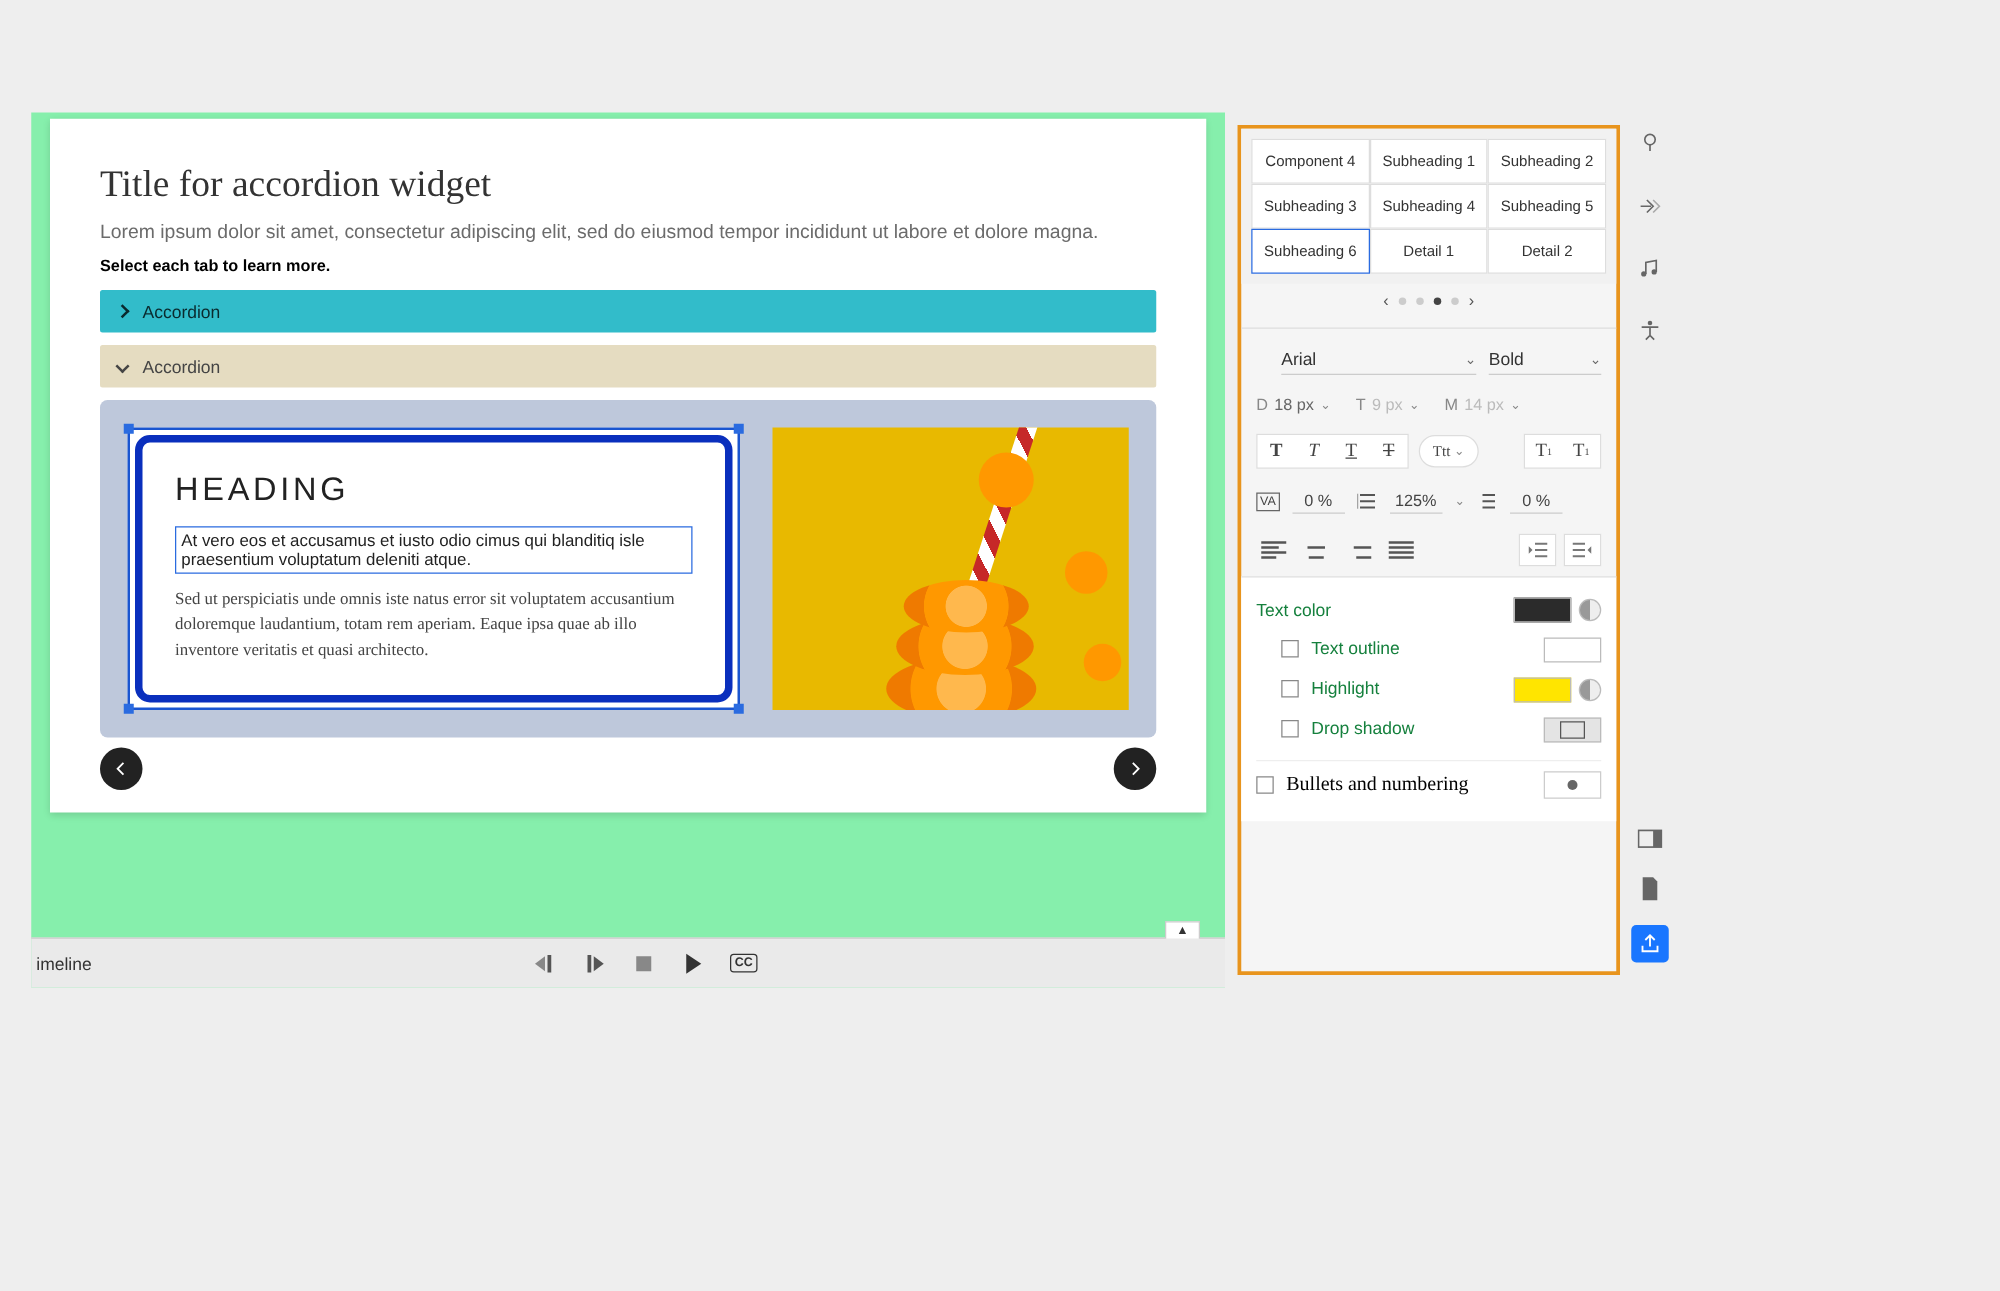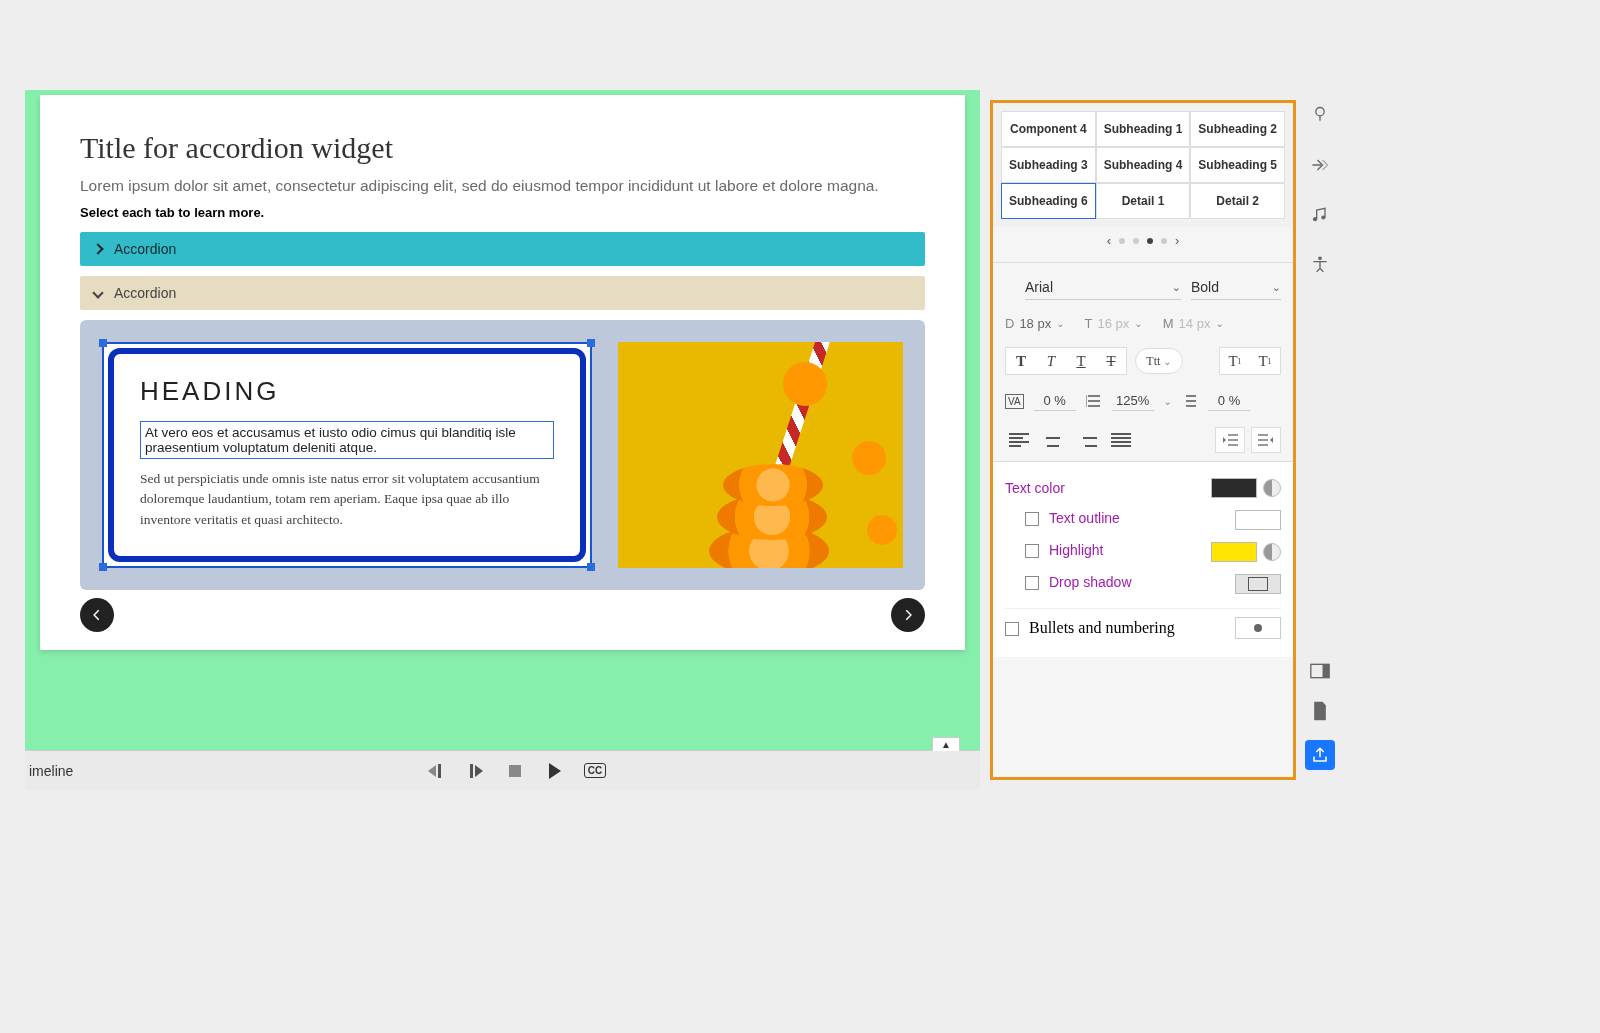--- a/index.html
+++ b/index.html
@@ -194,21 +194,20 @@
     width: 306px;
     height: 680px;
     background: #f5f5f5;
     border: 3px solid #e8941d;
   }
   .style-grid {
     padding: 8px;
     display: grid; grid-template-columns: repeat(3,1fr);
     gap: 0;
     background:#f1f1f1;
-    font-weight:bold;
   }
   .style-chip {
     background:#fff;border:1px solid #ddd;
     font-size:12px;text-align:center;
     padding:10px 2px;
     color:#333;
   }
   .style-chip.sel{ border:1px solid #2a6be0; }
   .dots-row{display:flex;align-items:center;justify-content:center;gap:8px;padding:6px 0 10px;font-size:13px;color:#555;}
   .dot{width:6px;height:6px;border-radius:50%;background:#ccc;display:inline-block;}
@@ -238,21 +237,21 @@
 
   .align-row{display:flex;padding:8px 12px;gap:6px;align-items:center;}
   .align-btn{width:28px;height:24px;border:1px solid transparent;display:flex;flex-direction:column;justify-content:center;gap:2px;padding:3px;}
   .align-btn span{height:2px;background:#555;display:block;}
   .al span:nth-child(1){width:100%;} .al span:nth-child(2){width:70%;} .al span:nth-child(3){width:100%;} .al span:nth-child(4){width:60%;}
   .ac span{margin:0 auto;} .ac span:nth-child(2){width:70%;} .ac span:nth-child(4){width:60%;}
   .ar span{margin-left:auto;} .ar span:nth-child(2){width:70%;} .ar span:nth-child(4){width:60%;}
   .aj span{width:100%;}
 
   .color-section{background:#fff;padding:10px 12px;border-top:1px solid #ddd;}
-  .color-line{display:flex;align-items:center;justify-content:space-between;padding:6px 0;font-size:14px;color:#a21caf;}
+  .color-line{display:flex;align-items:center;justify-content:space-between;padding:6px 0;font-size:14px;color:#15803d;}
   .swatch{width:46px;height:20px;border:1px solid #bbb;}
   .sw-black{background:#2b2b2b;}
   .sw-border{background:#fff;}
   .sw-yellow{background:#ffe500;}
   .sw-shadow{background:#e4e4e4;display:flex;align-items:center;justify-content:center;}
   .sw-shadow::after{content:"";width:18px;height:12px;border:1.5px solid #555;}
   .half-circle{width:18px;height:18px;border-radius:50%;background:linear-gradient(to right,#999 50%,#eee 50%);border:1px solid #bbb;margin-left:6px;}
   .cb{width:14px;height:14px;border:1.5px solid #888;display:inline-block;margin-right:10px;vertical-align:middle;}
   .indent{padding-left:20px;display:flex;align-items:flex-start;gap:12px;}
   .bullets-line{display:flex;align-items:center;justify-content:space-between;padding:8px 0;border-top:1px solid #eee;margin-top:8px;font-family:Liberation Serif, serif;}
@@ -387,21 +386,21 @@
   </div>
 
   <div class="size-row">
     <div class="size-item">
       <span class="lbl">D</span>
       <span>18 px</span>
         <span class="chev-sm">⌄</span>
     </div>
     <div class="size-item disabled">
       <span class="lbl">T</span>
-      <span>16 px</span>
+      <span>9 px</span>
         <span class="chev-sm">⌄</span>
     </div>
     <div class="size-item disabled">
       <span class="lbl">M</span>
       <span>14 px</span>
         <span class="chev-sm">⌄</span>
     </div>
   </div>
 
   <div class="icon-row">

